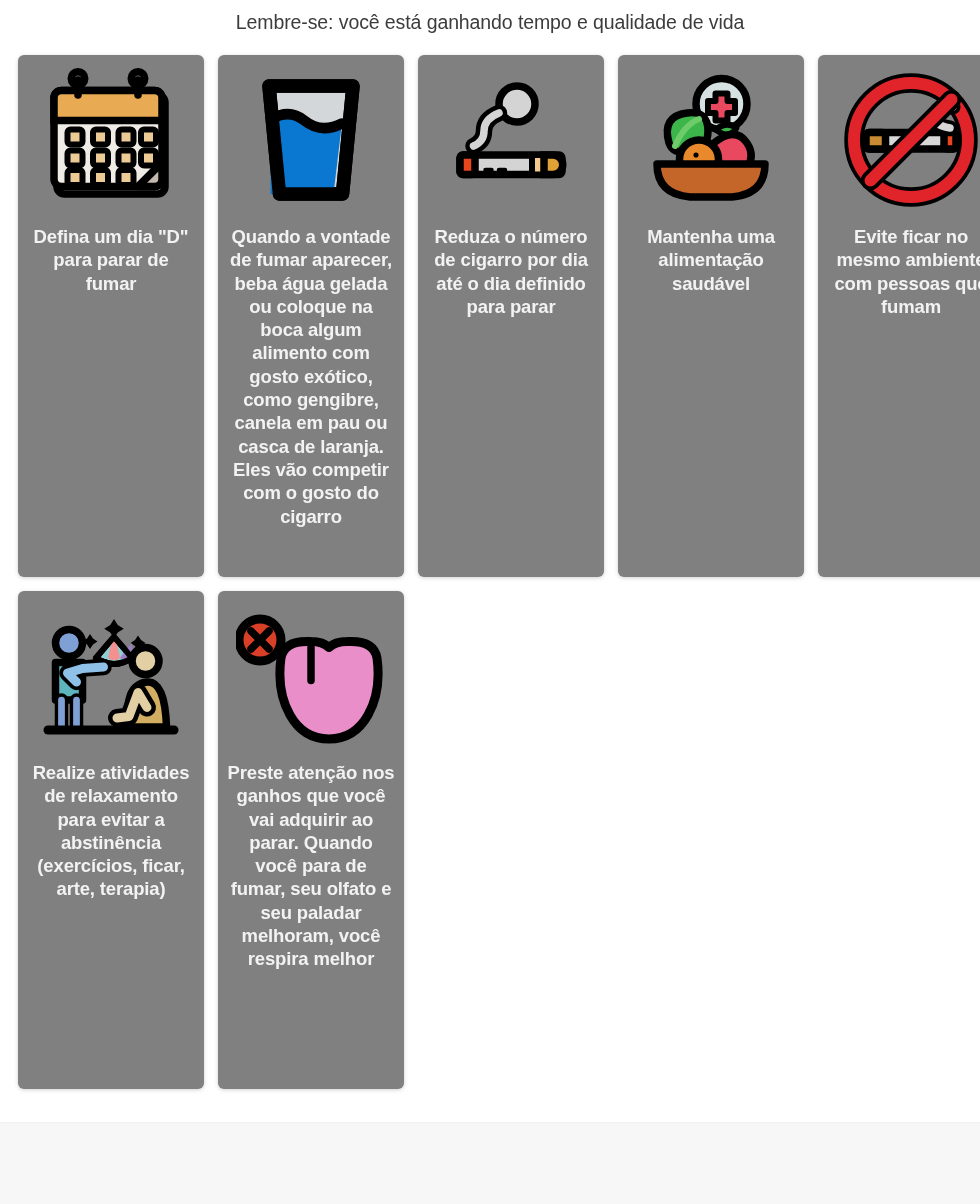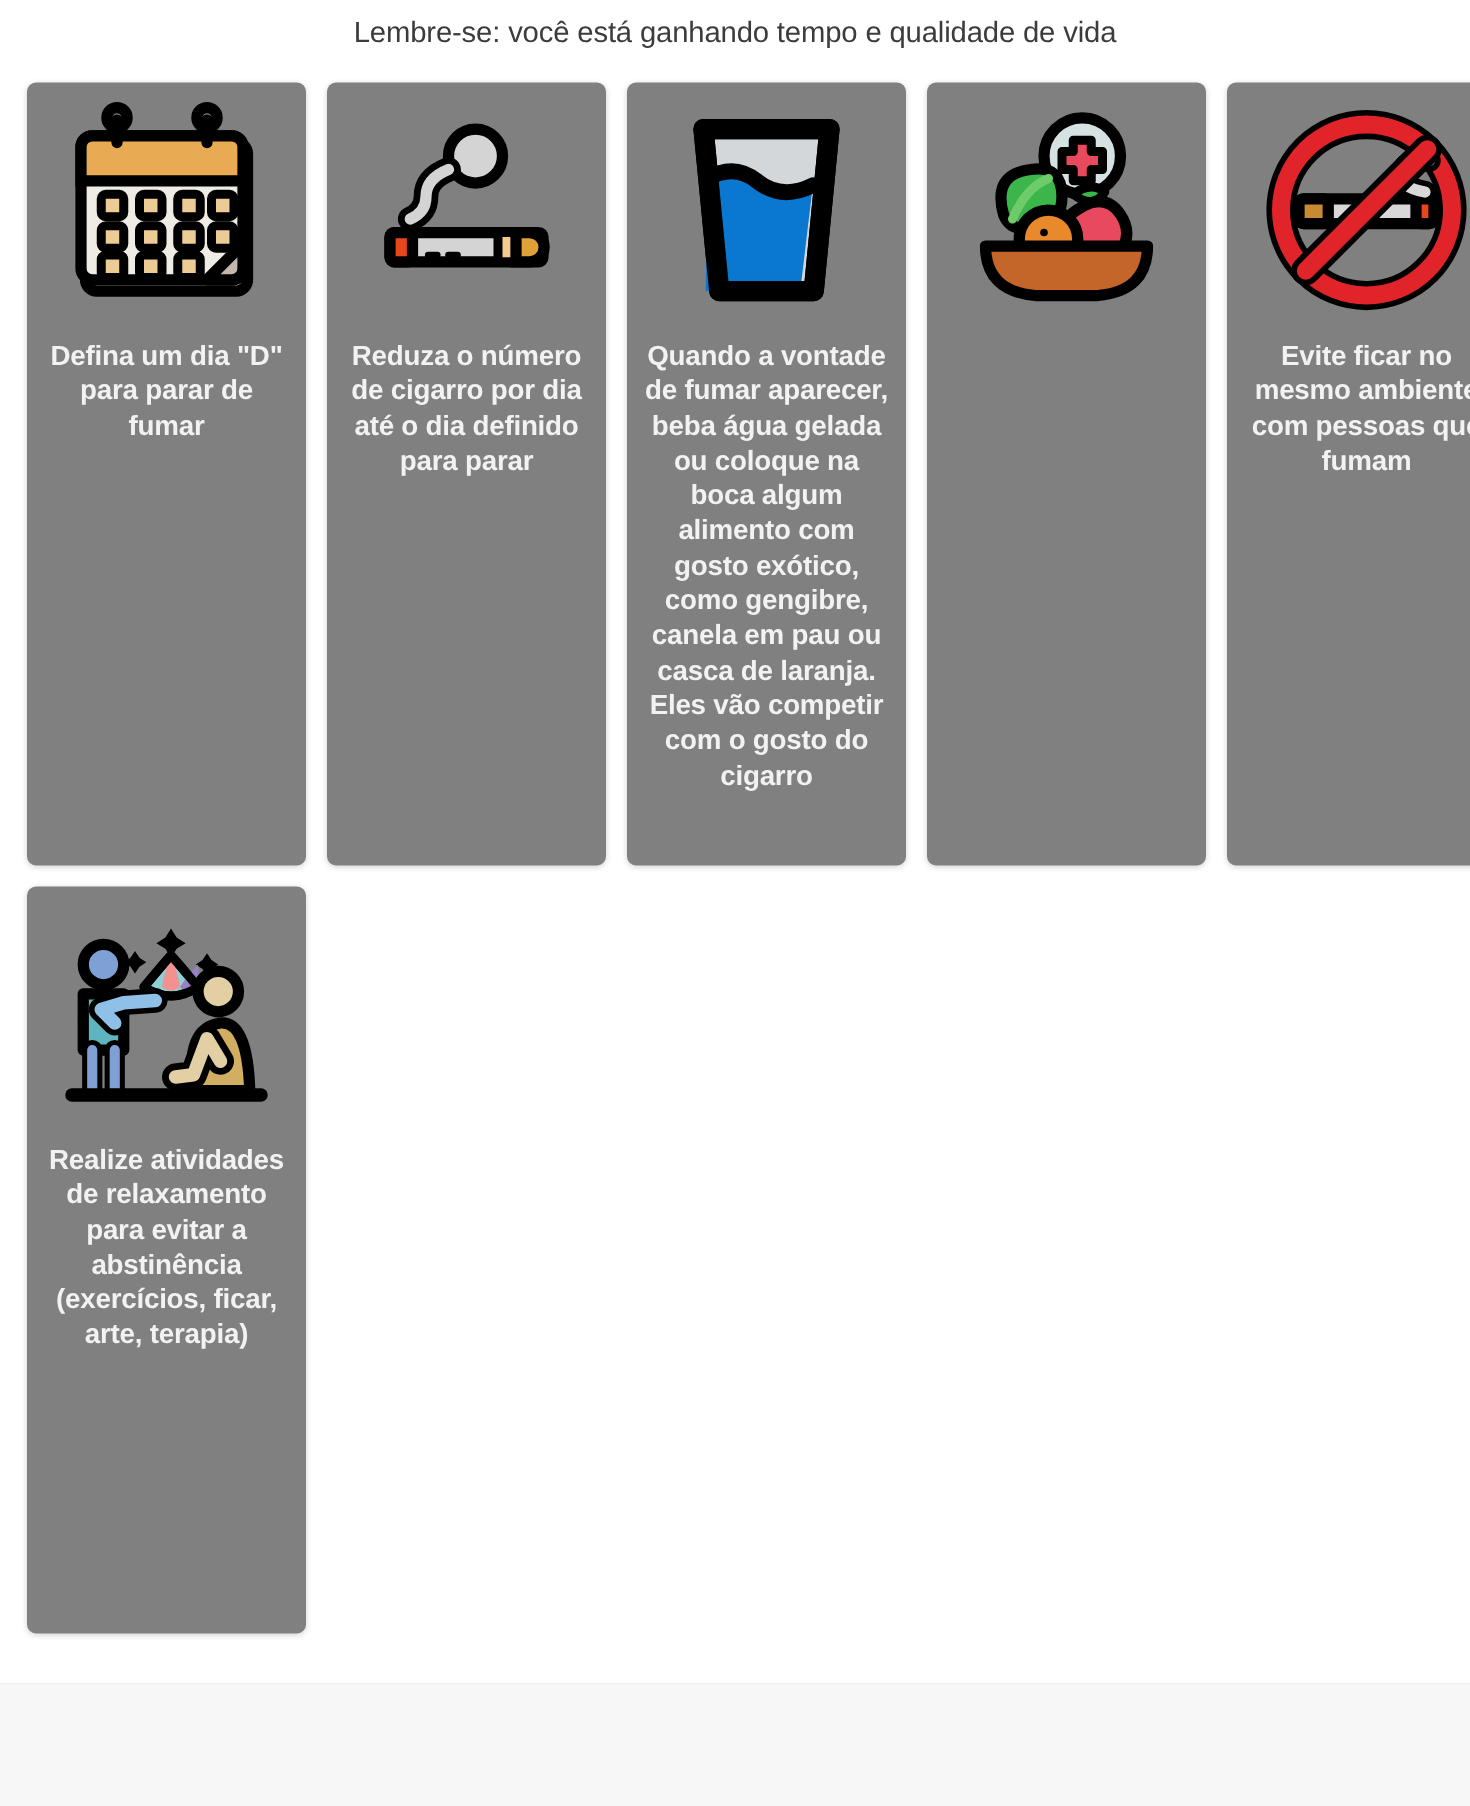--- a/index.html
+++ b/index.html
@@ -144,20 +144,36 @@
           <path d="M68 81 l16 -16 v11 a5 5 0 0 1 -5 5 z" fill="#c4b7ae" stroke="#000" stroke-width="5" stroke-linejoin="round"></path>
         </svg>
       </div>
       <div class="card-text">Defina um dia "D" para parar de fumar</div>
     </div>
 
     <div class="card row1">
       <div class="card-icon">
         <svg width="150" height="150" viewBox="0 0 100 100">
 
+          <path d="M22 14 h56 l-7 72 h-42 z" fill="#d3d7da" stroke="#000" stroke-width="9" stroke-linejoin="round"></path>
+
+          <path d="M23.6 36 q12 -7 22 1 q11 9 25 2 l-5.6 47 h-42 z" fill="#0a78d1"></path>
+
+          <path d="M23.6 36 q12 -7 22 1 q11 9 25 2" fill="none" stroke="#000" stroke-width="7" stroke-linecap="round"></path>
+
+          <path d="M22 14 h56 l-7 72 h-42 z" fill="none" stroke="#000" stroke-width="9" stroke-linejoin="round"></path>
+        </svg>
+      </div>
+      <div class="card-text">Quando a vontade de fumar aparecer, beba água gelada ou coloque na boca algum alimento com gosto exótico, como gengibre, canela em pau ou casca de laranja. Eles vão competir com o gosto do cigarro</div>
+    </div>
+
+    <div class="card row1">
+      <div class="card-icon">
+        <svg width="150" height="150" viewBox="0 0 100 100">
+
           <circle cx="54" cy="26" r="12" fill="#d4d4d4" stroke="#000" stroke-width="5"></circle>
           <path d="M42 32 q-10 4 -10 12 q0 7 -7 10" fill="none" stroke="#000" stroke-width="11" stroke-linecap="round"></path>
           <path d="M42 32 q-10 4 -10 12 q0 7 -7 10" fill="none" stroke="#d4d4d4" stroke-width="5" stroke-linecap="round"></path>
 
           <rect x="16" y="60" width="68" height="13" rx="2" fill="#d4d4d4" stroke="#000" stroke-width="5"></rect>
 
           <rect x="16" y="60" width="10" height="13" rx="2" fill="#e8461d" stroke="#000" stroke-width="5"></rect>
 
           <rect x="64" y="60" width="8" height="13" fill="#f4c98f" stroke="#000" stroke-width="4"></rect>
           <path d="M72 60 h6 a6.5 6.5 0 0 1 0 13 h-6 z" fill="#e0a236" stroke="#000" stroke-width="5"></path>
@@ -165,53 +181,38 @@
           <path d="M33 70 h4 M42 70 h4" stroke="#000" stroke-width="3" stroke-linecap="round"></path>
         </svg>
       </div>
       <div class="card-text">Reduza o número de cigarro por dia até o dia definido para parar</div>
     </div>
 
     <div class="card row1">
       <div class="card-icon">
         <svg width="150" height="150" viewBox="0 0 100 100">
 
-          <path d="M22 14 h56 l-7 72 h-42 z" fill="#d3d7da" stroke="#000" stroke-width="9" stroke-linejoin="round"></path>
-
-          <path d="M23.6 36 q12 -7 22 1 q11 9 25 2 l-5.6 47 h-42 z" fill="#0a78d1"></path>
-
-          <path d="M23.6 36 q12 -7 22 1 q11 9 25 2" fill="none" stroke="#000" stroke-width="7" stroke-linecap="round"></path>
-
-          <path d="M22 14 h56 l-7 72 h-42 z" fill="none" stroke="#000" stroke-width="9" stroke-linejoin="round"></path>
-        </svg>
-      </div>
-      <div class="card-text">Quando a vontade de fumar aparecer, beba água gelada ou coloque na boca algum alimento com gosto exótico, como gengibre, canela em pau ou casca de laranja. Eles vão competir com o gosto do cigarro</div>
-    </div>
-
-    <div class="card row1">
-      <div class="card-icon">
-        <svg width="150" height="150" viewBox="0 0 100 100">
-
           <circle cx="57" cy="26" r="17" fill="#d6e2e2" stroke="#000" stroke-width="5"></circle>
           <path d="M53 19 h8 v5 h5 v8 h-5 v5 h-8 v-5 h-5 v-8 h5 z" fill="#e8495f" stroke="#000" stroke-width="4" stroke-linejoin="round"></path>
 
           <path d="M22 52 q-5 -18 12 -20 q14 -2 14 12 q0 12 -12 14 q-11 2 -14 -6 z" fill="#3cb54a" stroke="#000" stroke-width="5" stroke-linejoin="round"></path>
           <path d="M26 54 q6 -14 16 -18" fill="none" stroke="#6ecb6a" stroke-width="4" stroke-linecap="round"></path>
 
           <path d="M53 43 q8 -6 14 -1 q-5 8 -14 1 z" fill="#3cb54a" stroke="#000" stroke-width="4" stroke-linejoin="round"></path>
 
           <path d="M58 48 q10 -5 16 4 q6 9 -1 18 q-5 6 -14 5 q-9 -1 -12 -8 q-4 -11 11 -19 z" fill="#e8495f" stroke="#000" stroke-width="5" stroke-linejoin="round"></path>
 
           <circle cx="42" cy="63" r="13" fill="#e8892b" stroke="#000" stroke-width="5"></circle>
           <circle cx="40" cy="60" r="1.7" fill="#000"></circle>
           <circle cx="43" cy="66" r="1.7" fill="#000"></circle>
 
           <path d="M14 66 h72 q0 20 -22 22 h-28 q-22 -2 -22 -22 z" fill="#c4662a" stroke="#000" stroke-width="5" stroke-linejoin="round"></path>
         </svg>
       </div>
+      <div class="card-text">Mantenha uma alimentação saudável</div>
     </div>
 
     <div class="card row1">
       <div class="card-icon">
         <svg width="150" height="150" viewBox="0 0 100 100">
 
           <circle cx="50" cy="50" r="38" fill="none" stroke="#000" stroke-width="13"></circle>
           <circle cx="50" cy="50" r="38" fill="none" stroke="#e0242a" stroke-width="8"></circle>
 
           <rect x="20" y="45" width="60" height="11" rx="2" fill="#d8d8d8" stroke="#000" stroke-width="5"></rect>
@@ -257,18 +258,33 @@
 
           <path d="M54 78 l8 -1 l6 -16 l6 10" fill="none" stroke="#000" stroke-width="12" stroke-linecap="round" stroke-linejoin="round"></path>
           <path d="M54 78 l8 -1 l6 -16 l6 10" fill="none" stroke="#e2cfa4" stroke-width="6" stroke-linecap="round" stroke-linejoin="round"></path>
 
           <path d="M8 86 h84" stroke="#000" stroke-width="6" stroke-linecap="round"></path>
         </svg>
       </div>
       <div class="card-text">Realize atividades de relaxamento para evitar a abstinência (exercícios, ficar, arte, terapia)</div>
     </div>
 
+    <div class="card row2">
+      <div class="card-icon">
+        <svg width="150" height="150" viewBox="0 0 100 100">
+
+          <path d="M30 38 q2 -12 20 -11 q8 0 12 4 q4 -4 12 -4 q18 -1 20 11
+                   q3 22 -6 38 q-9 16 -26 16 q-17 0 -26 -16 q-9 -16 -6 -38 z" fill="#ea8ec9" stroke="#000" stroke-width="6" stroke-linejoin="round"></path>
+
+          <path d="M50 31 v22" stroke="#000" stroke-width="5" stroke-linecap="round"></path>
+
+          <circle cx="16" cy="26" r="14" fill="#d93e26" stroke="#000" stroke-width="6"></circle>
+          <path d="M10 20 l12 12 M22 20 l-12 12" stroke="#000" stroke-width="5" stroke-linecap="round"></path>
+        </svg>
+      </div>
+      <div class="card-text">Preste atenção nos ganhos que você vai adquirir ao parar. Quando você para de fumar, seu olfato e seu paladar melhoram, você respira melhor</div>
+    </div>
 
   </div>
 
   <div class="footer-strip"></div>
 
 </div>
 
 </body></html>

